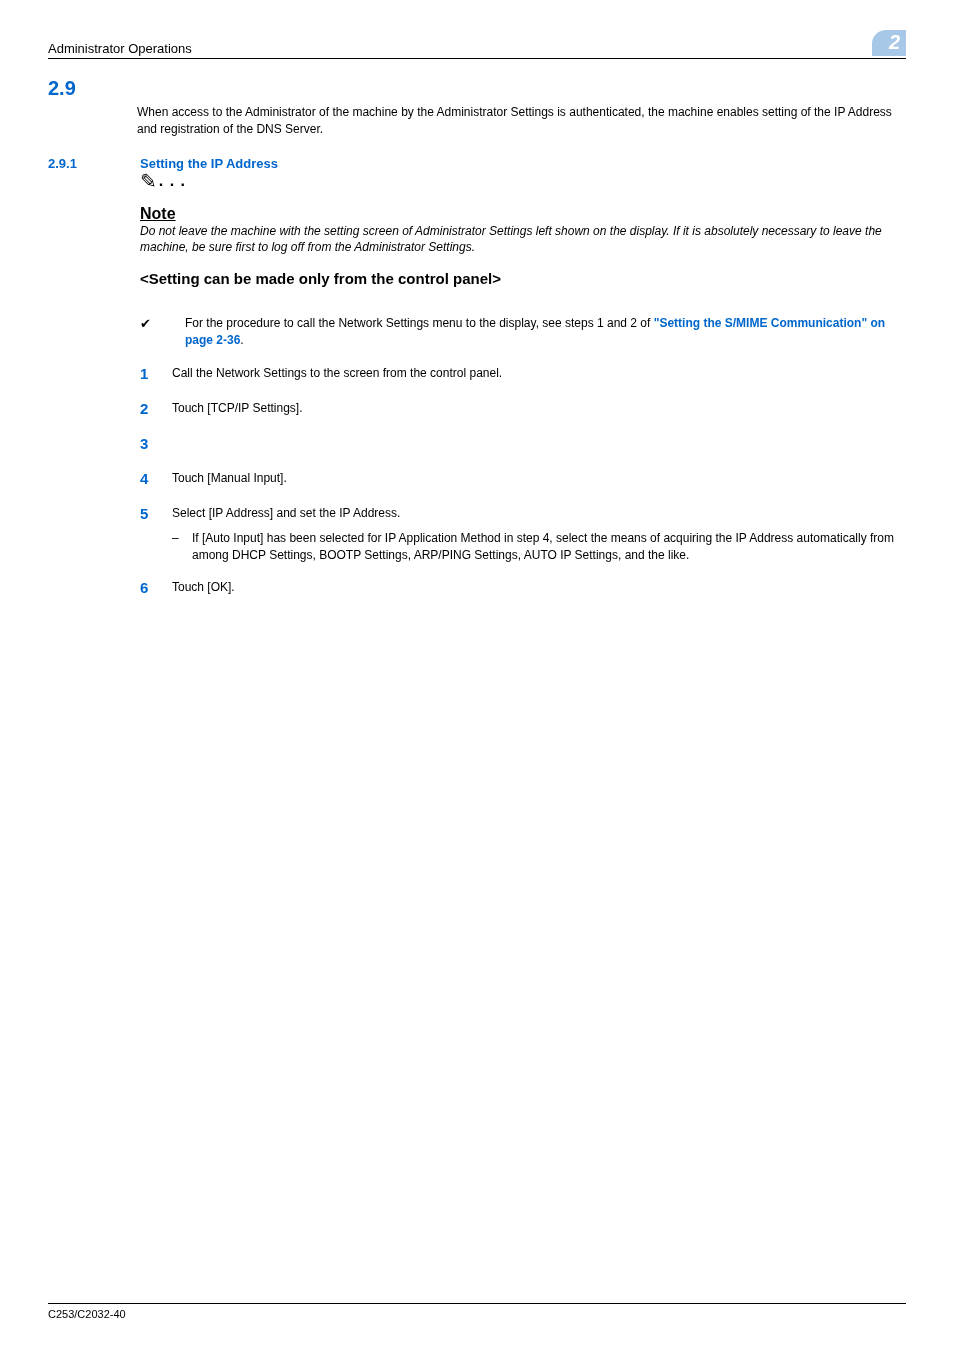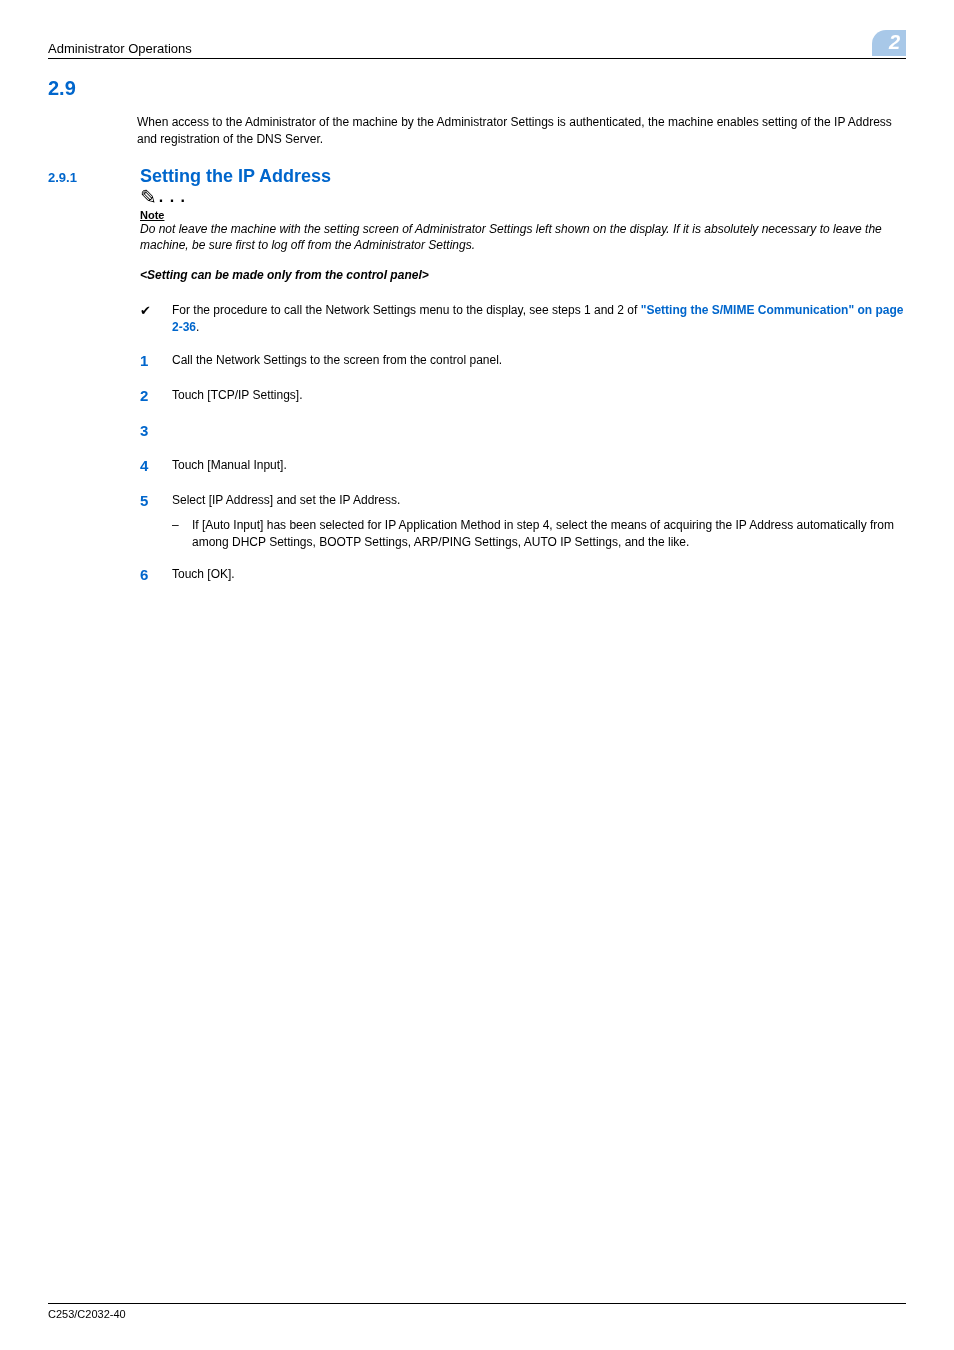--- a/index.html
+++ b/index.html
@@ -43,21 +43,21 @@
   }
   .header-right-num {
     color: #fff;
     font-size: 20px;
     font-weight: bold;
     font-style: italic;
   }
   .section-heading {
     display: flex;
     align-items: baseline;
-    margin-bottom: 14px;
+    margin-bottom: 4px;
   }
   .heading-num-29 {
     color: #0066cc;
     font-weight: bold;
     font-size: 20px;
     width: 92px;
     display: inline-block;
   }
   .heading-title-29 {
     color: #0066cc;
@@ -77,21 +77,21 @@
   .heading-num-291 {
     color: #0066cc;
     font-weight: bold;
     font-size: 13px;
     width: 92px;
     display: inline-block;
   }
   .heading-title-291 {
     color: #0066cc;
     font-weight: bold;
-    font-size: 18px;
+    font-size: 13px;
   }
   .note-block {
     margin-left: 92px;
     margin-bottom: 14px;
   }
   .note-icon-row {
     display: flex;
     align-items: flex-end;
     gap: 2px;
   }
@@ -100,53 +100,53 @@
     line-height: 1;
   }
   .note-dots {
     font-size: 16px;
     font-weight: bold;
     letter-spacing: 1px;
     line-height: 1;
     padding-bottom: 2px;
   }
   .note-label {
-    font-size: 11px;
-    font-weight: bold;
-    margin-top: 2px;
+    font-size: 16px;
+    font-weight: bold;
+    margin-top: 14px;
     text-decoration: underline;
   }
   .note-text {
     font-size: 12px;
     font-style: italic;
     line-height: 1.4;
   }
   .sub-bold-title {
-    font-size: 12px;
-    font-weight: bold;
-    margin-left: 92px;
-    margin-bottom: 20px;
+    font-size: 15px;
+    font-weight: bold;
+    margin-left: 92px;
+    margin-bottom: 28px;
     margin-top: 10px;
-    font-style: italic;
   }
   .check-row {
     display: flex;
     align-items: flex-start;
     margin-left: 92px;
     margin-bottom: 14px;
     font-size: 12px;
     line-height: 1.4;
   }
   .check-icon {
     width: 32px;
     flex-shrink: 0;
     font-size: 13px;
   }
   .check-text {
     flex: 1;
+    margin-left: 13px;
   }
   .link-text {
     color: #0066cc;
     font-weight: bold;
   }
   .step-row {
     display: flex;
     align-items: flex-start;
     margin-left: 92px;
     margin-bottom: 14px;

